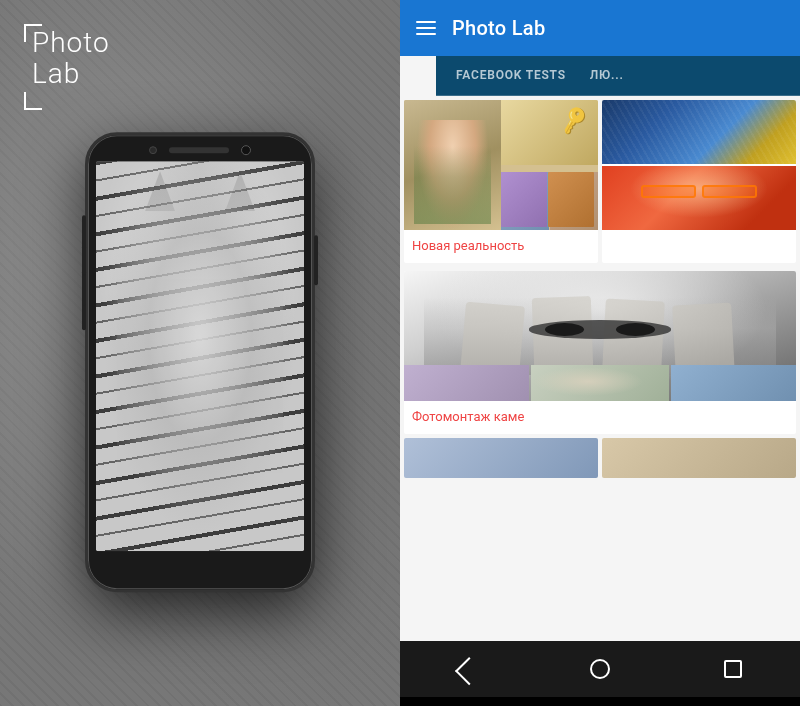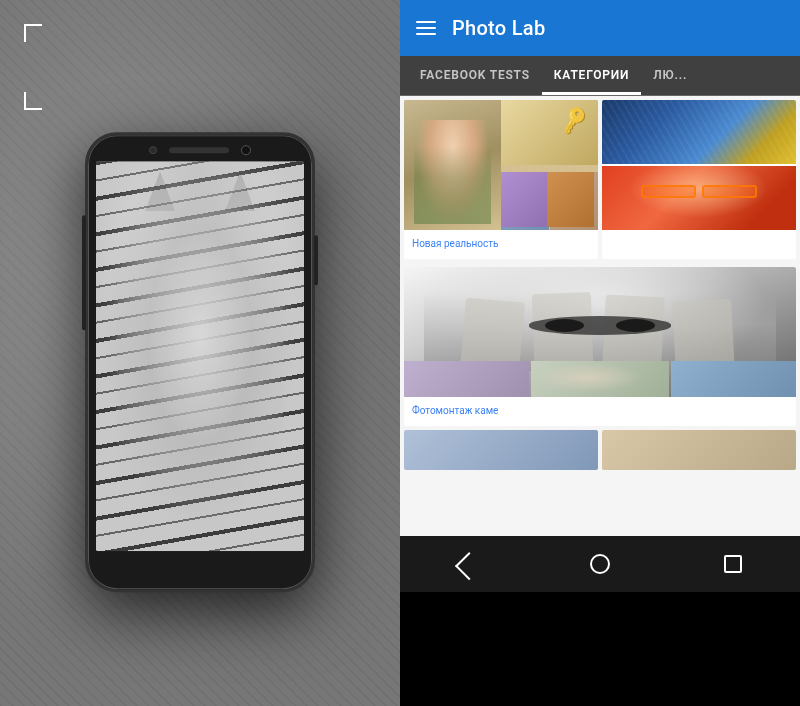--- a/index.html
+++ b/index.html
@@ -194,21 +194,21 @@
       height: 40px;
       background: #aaa;
       clip-path: polygon(50% 0%, 0% 100%, 100% 100%);
     }
     .tiger-ears::before { left: 5px; }
     .tiger-ears::after { right: 5px; }
 
     
     .right-panel {
       width: 400px;
-      height: 592px;
+      height: 697px;
       background: #f5f5f5;
       display: flex;
       flex-direction: column;
       flex-shrink: 0;
       overflow: hidden;
     }
 
     
     .app-bar {
       background: #1976D2;
@@ -234,25 +234,26 @@
       border-radius: 1px;
     }
     .app-bar-title {
       font-size: 20px;
       font-weight: 500;
       letter-spacing: 0.3px;
     }
 
     
     .tabs {
-      background: #404040;
+      background: #0c4a6e;
       display: flex;
       padding: 0 8px;
       flex-shrink: 0;
       border-bottom: 1px solid rgba(255,255,255,0.2);
+      margin-left: 36px;
     }
     .tab {
       padding: 12px 12px 10px;
       color: rgba(255,255,255,0.7);
       font-size: 12px;
       font-weight: 600;
       letter-spacing: 0.8px;
       text-transform: uppercase;
       cursor: pointer;
       border-bottom: 3px solid transparent;
@@ -286,22 +287,22 @@
     }
     .category-thumb {
       width: 100%;
       height: 130px;
       position: relative;
       overflow: hidden;
     }
 
     .category-label {
       padding: 8px 8px 10px;
-      font-size: 10px;
-      color: #3b82f6;
+      font-size: 13px;
+      color: #ef4444;
       font-weight: 400;
     }
 
     
     .bottom-nav {
       position: absolute;
       bottom: 0;
       right: 0;
       width: 400px;
       height: 56px;
@@ -352,20 +353,24 @@
 </head>
 <body>
 
 <div class="left-panel">
   <div class="left-bg"></div>
   <div class="left-bg-img"></div>
 
   <div class="bracket-tl"></div>
   <div class="bracket-bl"></div>
 
+  <div class="app-title">
+    <div>Photo</div>
+    <div>Lab</div>
+  </div>
 
   <div class="phone-container">
     <div class="phone">
       <div class="phone-top-bar">
         <div class="phone-camera-dot"></div>
         <div class="phone-speaker"></div>
         <div class="phone-lens"></div>
       </div>
       <div class="phone-screen">
         <div class="phone-screen-content">
@@ -386,21 +391,20 @@
     <div class="hamburger-icon">
       <span></span>
       <span></span>
       <span></span>
     </div>
     <span class="app-bar-title">Photo Lab</span>
   </div>
 
   <div class="tabs">
     <div class="tab">FACEBOOK TESTS</div>
-    <div class="tab active">КАТЕГОРИИ</div>
     <div class="tab">ЛЮ...</div>
   </div>
 
   <div class="content">
 
     <div class="category-row">
 
       <div class="category-card">
         <div class="category-thumb">
 

